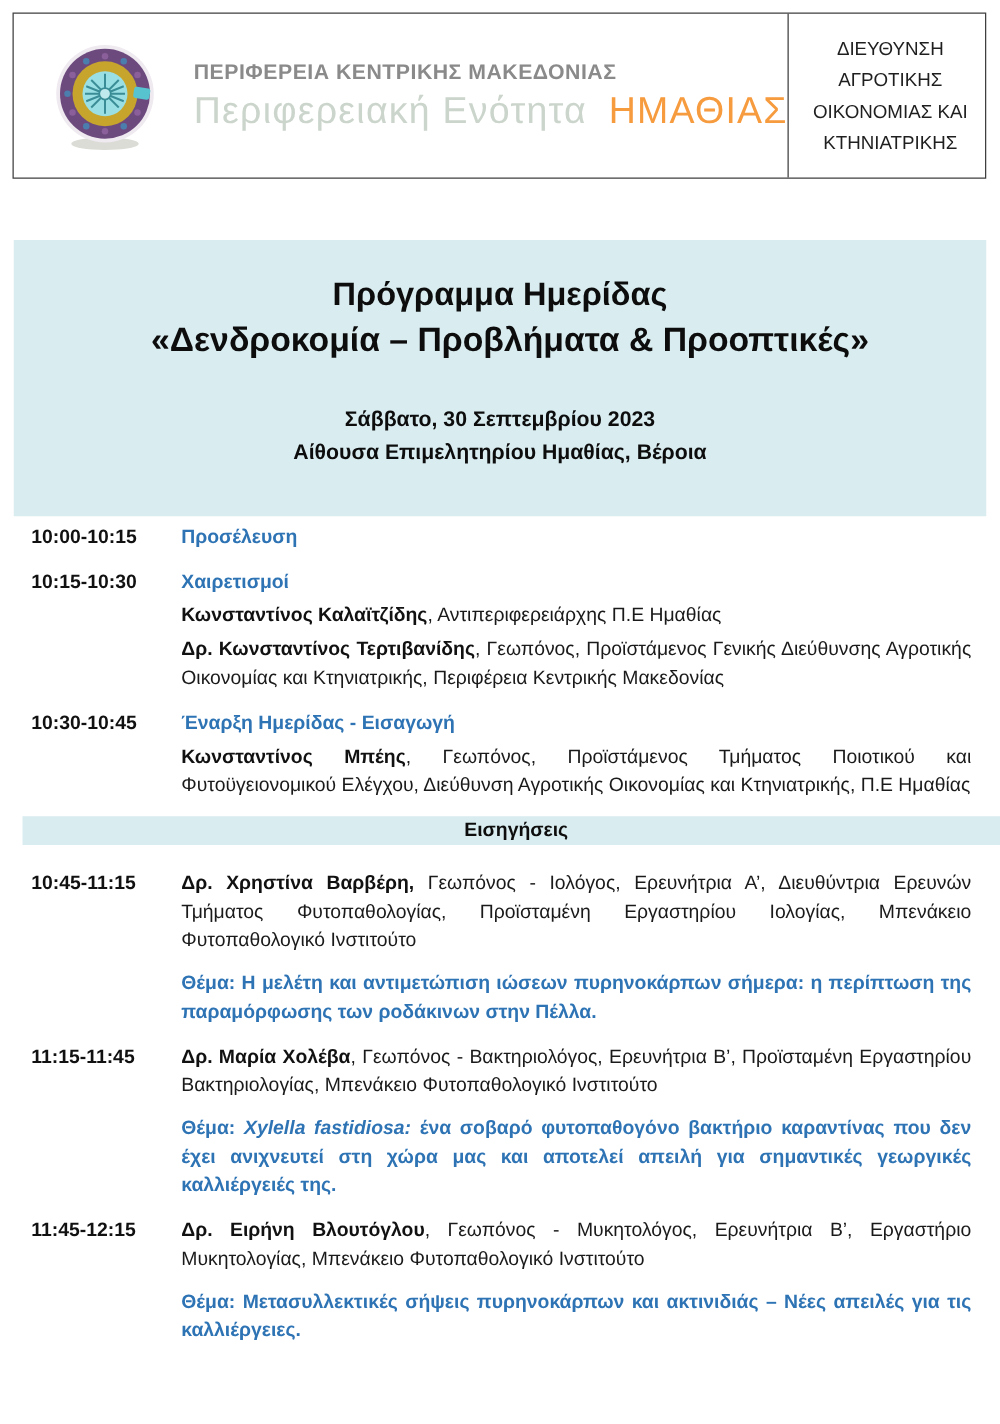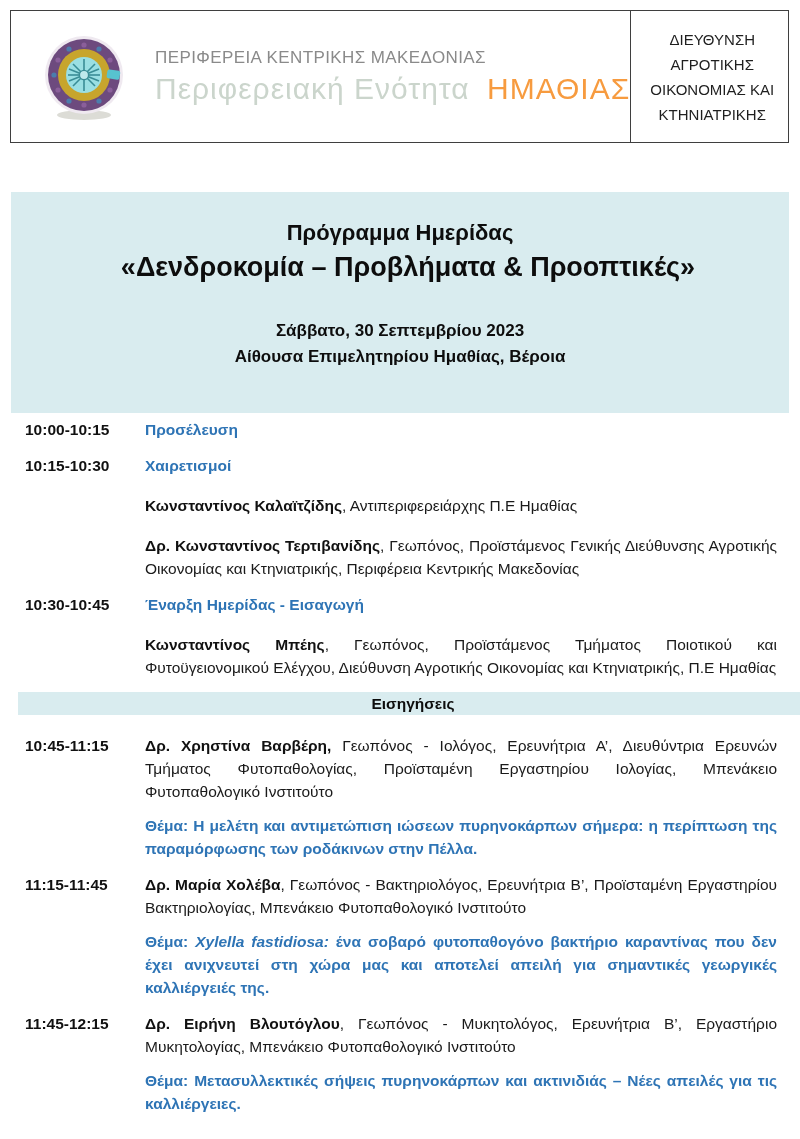--- a/index.html
+++ b/index.html
@@ -16,55 +16,55 @@
   .header-box {
     position: absolute; left: 10px; top: 10px;
     width: 779px; height: 133px;
     border: 1px solid var(--border, #3f3f3f);
     display: flex; background: #fff;
   }
   .header-left { flex: 1 1 auto; display: flex; align-items: center; padding-left: 32px; }
   .logo { width: 82px; height: 88px; flex: 0 0 auto; }
   .org-text { margin-left: 30px; }
   .org-line1 {
-    font-size: 17px; font-weight: 400; letter-spacing: .4px;
+    font-size: 17px; font-weight: 700; letter-spacing: .4px;
     color: var(--org_gray, #8a8a8a);
   }
   .org-line2 { margin-top: 4px; font-size: 30px; line-height: 34px; white-space: nowrap; }
   .org-unit   { color: var(--org_light, #cbd5cc); font-weight: 400; letter-spacing: 1px; }
   .org-accent { color: var(--orange, #f79b3f);  font-weight: 400; letter-spacing: 1px; margin-left: 9px; }
   .header-right {
     flex: 0 0 163px; border-left: 1px solid var(--border, #3f3f3f);
     display: flex; align-items: center; justify-content: center;
     text-align: center; padding: 0 10px;
     font-size: 15px; line-height: 25px; color: #1f1f1f;
   }
 
   
   .title-box {
     position: absolute; left: 11px; top: 192px;
     width: 778px; height: 221px;
     background: var(--box_bg, #d9ecef);
     text-align: center;
   }
-  .title-l1   { padding-top: 28px; font-size: 22px; font-weight: 700; color: #0d0d0d; }
+  .title-l1   { padding-top: 28px; font-size: 26px; font-weight: 700; color: #0d0d0d; }
   .title-l2   { margin-top: 6px;  font-size: 27px; font-weight: 700; color: #0d0d0d; padding-left: 16px; }
   .title-date { margin-top: 38px; font-size: 17px; font-weight: 700; color: #0d0d0d; }
   .title-venue{ margin-top: 6px;  font-size: 17px; font-weight: 700; color: #0d0d0d; }
 
   
   .schedule {
     position: absolute; left: 25px; top: 418px; width: 752px;
     font-size: 15.5px; line-height: 23px;
   }
   .entry { display: flex; margin-bottom: 13px; }
   .entry .time { flex: 0 0 120px; font-weight: 700; color: #111; }
   .entry .body { flex: 1 1 auto; min-width: 0; }
   .stitle { color: var(--accent_blue, #2e74b5); font-weight: 700; }
-  p.speaker { margin-top: 17px; text-align: justify; }
+  p.speaker { margin-top: 4px; text-align: justify; }
   .entry .body > p.speaker:first-child { margin-top: 0; }
   p.theme {
     margin-top: 11px; text-align: justify;
     color: var(--accent_blue, #2e74b5); font-weight: 700;
   }
   .name { font-weight: 700; color: #111; }
   .italic { font-style: italic; }
 
   .section-band {
     margin: 2px 0 19px -7px; width: 790px; height: 23px;

